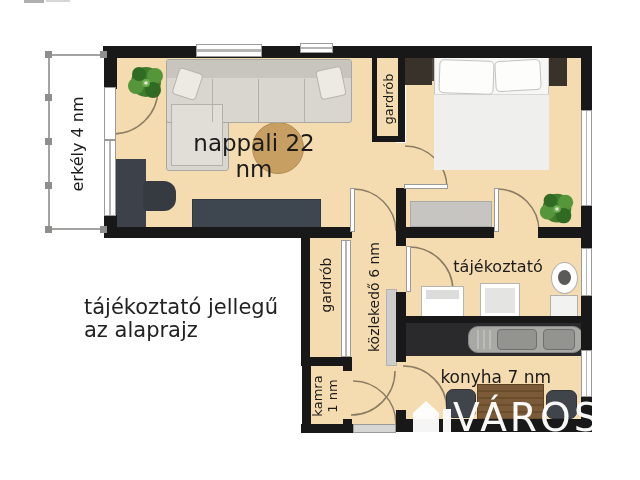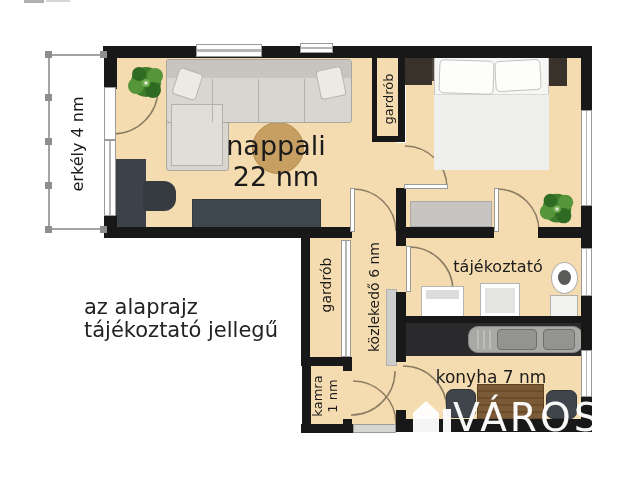--- a/index.html
+++ b/index.html
@@ -157,37 +157,37 @@
   <div class="win v" style="left:581px;top:248px;width:11px;height:48px;"></div>
   <div class="win v" style="left:581px;top:350px;width:11px;height:47px;"></div>
   <div class="win" style="left:104px;top:87px;width:12px;height:53px;"></div>
   <div class="win" style="left:353px;top:424px;width:43px;height:9px;background:#d6d6d4;"></div>
   <div class="win" style="left:341px;top:240px;width:10px;height:117px;background:linear-gradient(to right,#fff 40%,#b5b5b3 40%,#b5b5b3 60%,#fff 60%);"></div>
   <div class="leaf" style="left:350px;top:188px;width:5px;height:44px;"></div>
   <div class="leaf" style="left:404px;top:184px;width:44px;height:5px;"></div>
   <div class="leaf" style="left:494px;top:188px;width:5px;height:44px;"></div>
   <div class="leaf" style="left:406px;top:246px;width:5px;height:46px;"></div>
 
-  <div class="lbl" style="left:212px;top:130px;width:128px;font-size:27px;">nappali 22 nm</div>
+  <div class="lbl" style="left:190px;top:130px;width:128px;font-size:23px;">nappali 22 nm</div>
   <div class="lbl rot" style="left:77px;top:144px;font-size:16px;">erkély 4 nm</div>
   <div class="lbl rot" style="left:388px;top:99px;font-size:13px;">gardrób</div>
   <div class="lbl rot" style="left:326px;top:285px;font-size:14px;">gardrób</div>
   <div class="lbl rot" style="left:374px;top:297px;font-size:14px;">közlekedő 6 nm</div>
   <div class="lbl" style="left:443px;top:256px;width:110px;font-size:16px;line-height:21px;">
     <div>tájékoztató</div>
   </div>
-  <div class="lbl" style="left:431px;top:367px;width:120px;font-size:17px;">konyha 7 nm</div>
+  <div class="lbl" style="left:431px;top:367px;width:120px;font-size:17px;text-align:right;">konyha 7 nm</div>
   <div class="lbl rot" style="left:325px;top:396px;font-size:13px;line-height:15px;">
     <div>kamra</div>
     <div>1 nm</div>
   </div>
 
   <div class="lbl" style="left:84px;top:296px;width:220px;text-align:left;font-size:21px;line-height:23px;color:#222;">
+    <div>tájékoztató jellegű</div>
     <div>az alaprajz</div>
-    <div>tájékoztató jellegű</div>
   </div>
 
   <div class="wm" style="left:411px;top:396px;width:229px;height:42px;">
     <svg width="42" height="38" viewBox="0 0 42 38" style="opacity:.96;">
       <polygon points="2,36 2,13 15,1 28,13 28,36" fill="#ffffff"></polygon>
       <rect x="32" y="9" width="8" height="27" fill="#ffffff"></rect>
     </svg>
     <span class="wm-text">VÁROS</span>
   </div>
 

